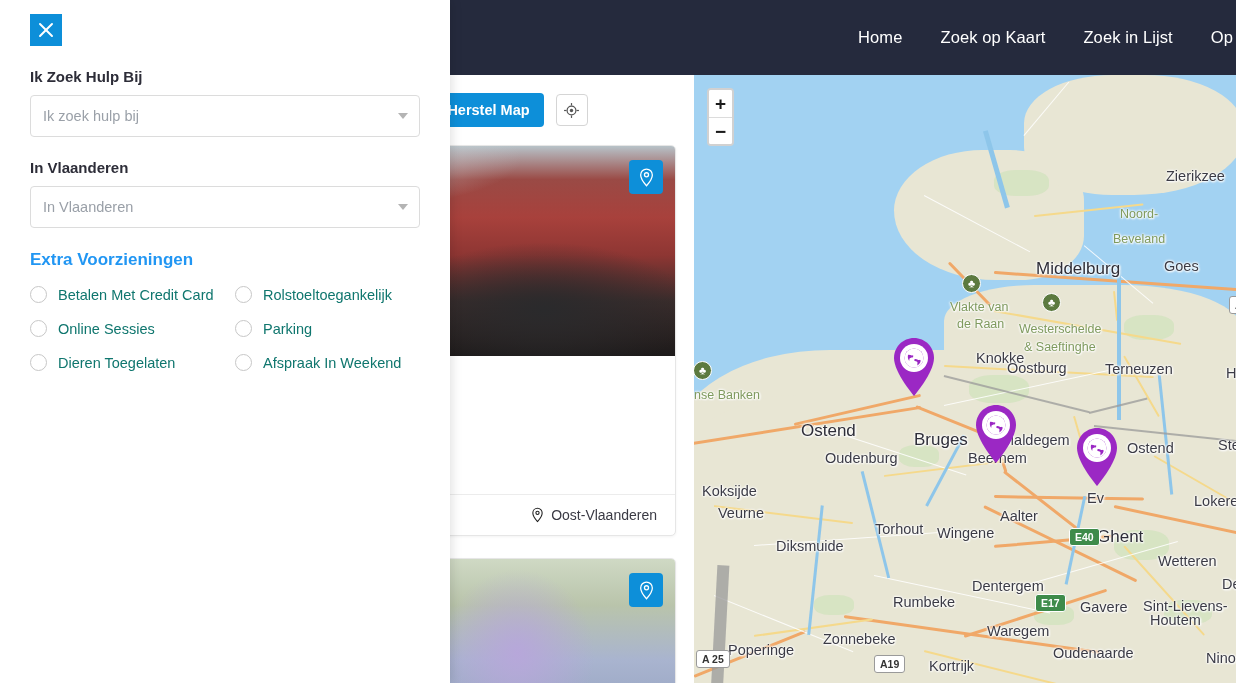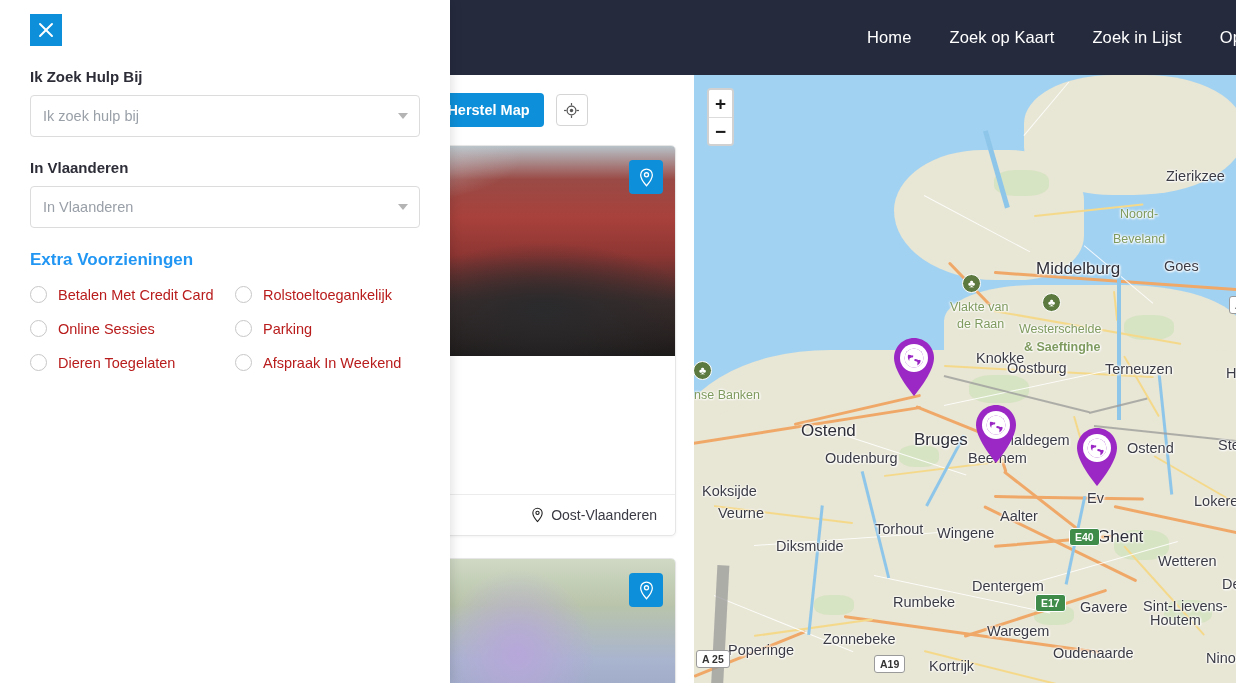--- a/index.html
+++ b/index.html
@@ -14,21 +14,21 @@
 
   #root { position: relative; width: 1236px; height: 683px; overflow: hidden; background:#fff; }
 
   
   .topnav {
     position: absolute; left: 0; top: 0; width: 1236px; height: 75px;
     background: #252a3d;
     display: flex; align-items: center; justify-content: flex-end;
     z-index: 5;
   }
-  .nav-links { display: flex; align-items: center; gap: 38px; padding-right: 8px; }
+  .nav-links { display: flex; align-items: center; gap: 38px; padding-right: 17px; }
   .nav-link {
     color: #ffffff; font-size: 16.5px; letter-spacing: .1px;
     white-space: nowrap; text-decoration: none; cursor: pointer;
   }
   .nav-link.last { margin-right: -14px; }
 
   
   .content {
     position: absolute; left: 0; top: 75px; width: 1236px; height: 608px;
     background: #f7f7f7; z-index: 1;
@@ -165,21 +165,21 @@
   }
   .extra-title {
     color: #2196f3; font-size: 17px; font-weight: 700; margin: 4px 0 16px 0;
   }
   .opts { display: grid; grid-template-columns: 205px auto; row-gap: 17px; }
   .opt { display: flex; align-items: center; gap: 11px; cursor: pointer; }
   .radio {
     width: 17px; height: 17px; border: 1.4px solid #c7c7c7; border-radius: 50%;
     flex: none; background: #fff;
   }
-  .opt-label { font-size: 14.5px; color: #b91c1c; white-space: nowrap; }
+  .opt-label { font-size: 14.5px; color: #0f766e; white-space: nowrap; }
   .btn-apply {
     margin-top: 30px; background: #0d8fd9; color: #fff; border: none;
     border-radius: 4px; padding: 11px 24px; font-size: 15.5px; font-weight: 700;
     cursor: pointer; font-family: inherit;
   }
 </style>
 </head>
 <body>
 
 <div id="root">
@@ -336,21 +336,21 @@
           <div class="parkicon" style="left: 348px; top: 218px;">♣</div>
           <div class="parkicon" style="left: -1px; top: 286px;">♣</div>
           <div class="mlabel mid" style="left: 472px; top: 93px;">Zierikzee</div>
           <div class="mlabel park" style="left: 426px; top: 132px;">Noord-</div>
           <div class="mlabel park" style="left: 419px; top: 157px;">Beveland</div>
           <div class="mlabel big" style="left: 342px; top: 184px;">Middelburg</div>
           <div class="mlabel mid" style="left: 470px; top: 183px;">Goes</div>
           <div class="mlabel park" style="left: 256px; top: 225px;">Vlakte van</div>
           <div class="mlabel park" style="left: 263px; top: 242px;">de Raan</div>
           <div class="mlabel park" style="left: 325px; top: 247px;">Westerschelde</div>
-          <div class="mlabel park" style="left: 330px; top: 265px; font-weight: bold;">&amp; Saeftinghe</div>
+          <div class="mlabel park" style="left: 330px; top: 265px;">&amp; Saeftinghe</div>
           <div class="mlabel mid" style="left: 241px; top: 275px; padding-left: 41px;">Knokke</div>
           <div class="mlabel mid" style="left: 313px; top: 285px;">Oostburg</div>
           <div class="mlabel mid" style="left: 411px; top: 286px;">Terneuzen</div>
           <div class="mlabel mid" style="left: 532px; top: 290px;">Hu</div>
           <div class="mlabel park" style="left: 0px; top: 313px;">nse Banken</div>
           <div class="mlabel big" style="left: 107px; top: 346px;">Ostend</div>
           <div class="mlabel big" style="left: 220px; top: 355px;">Bruges</div>
           <div class="mlabel mid" style="left: 308px; top: 357px;">Maldegem</div>
           <div class="mlabel mid" style="left: 433px; top: 365px;">Ostend</div>
           <div class="mlabel mid" style="left: 524px; top: 362px;">Stek</div>

